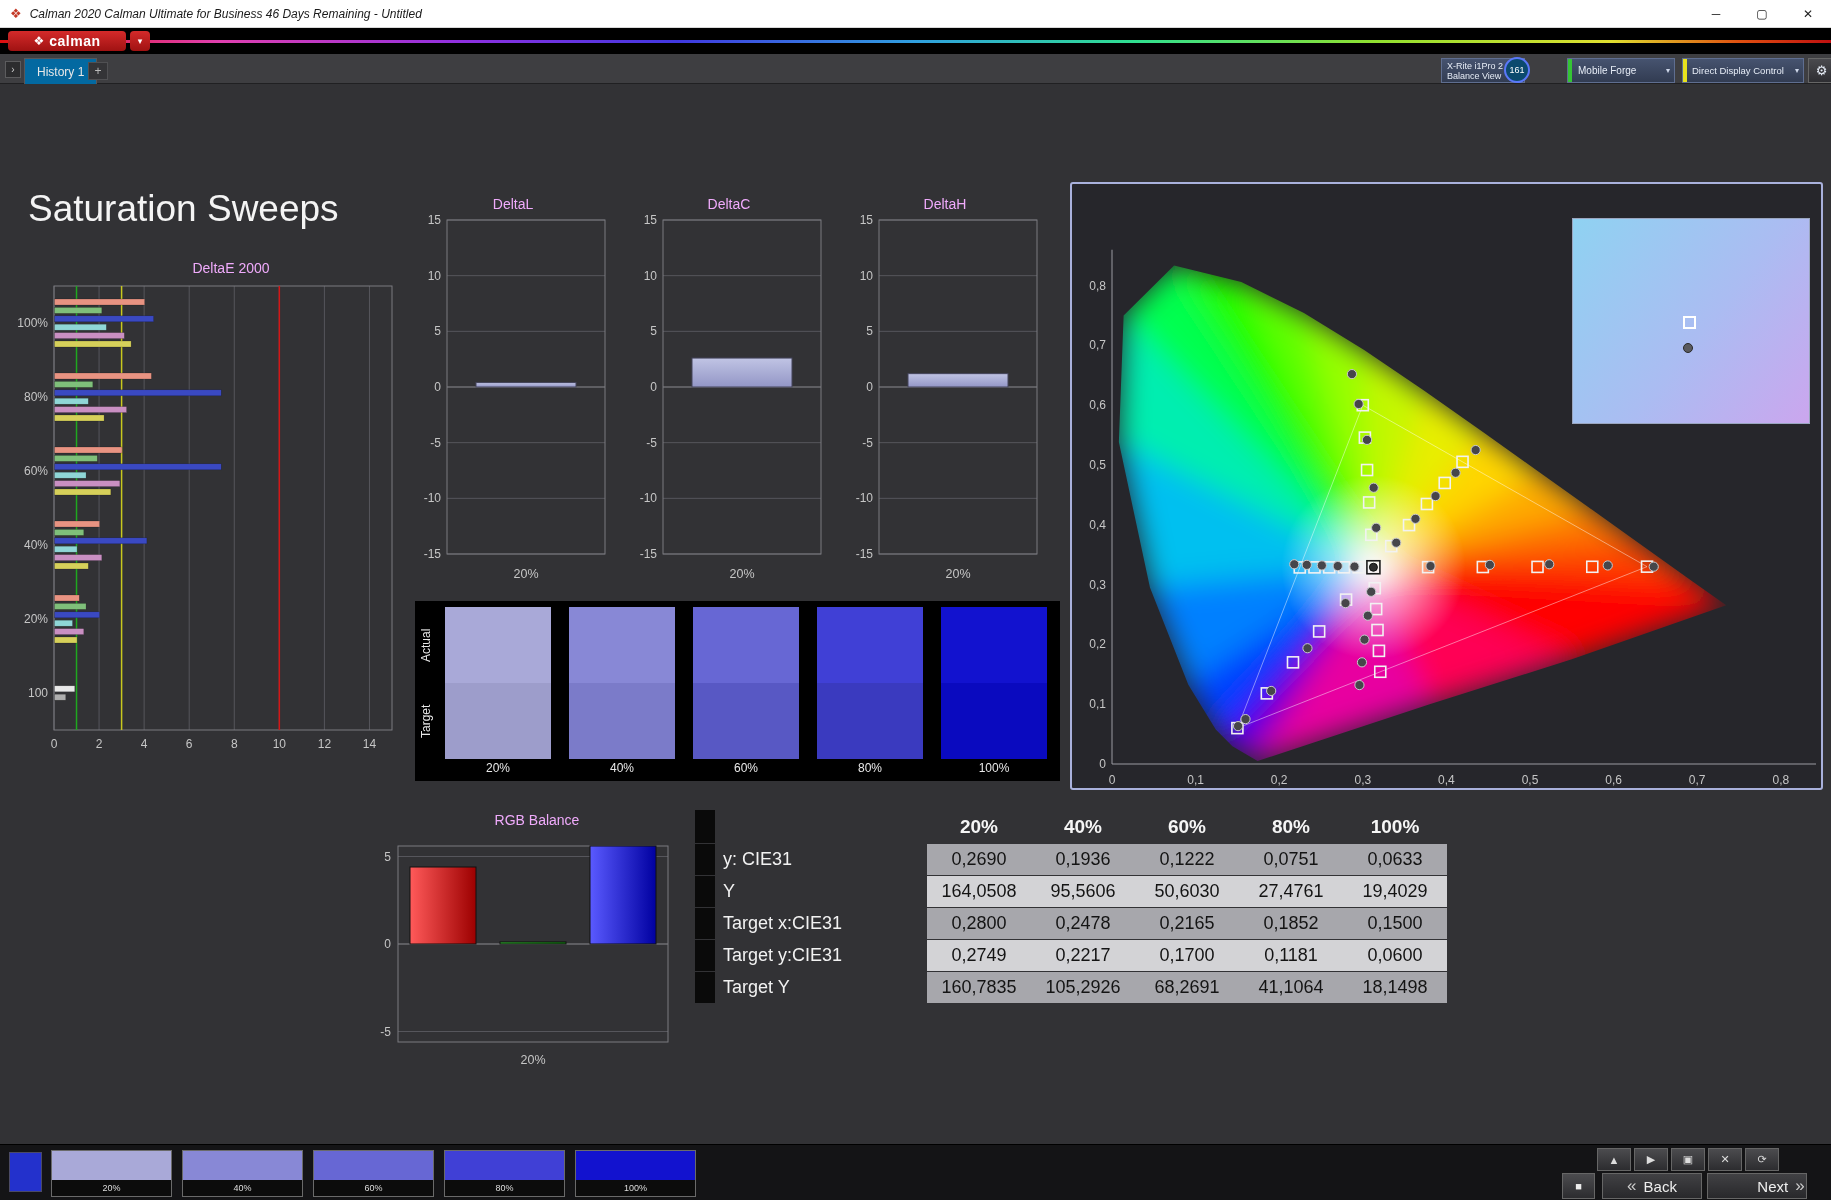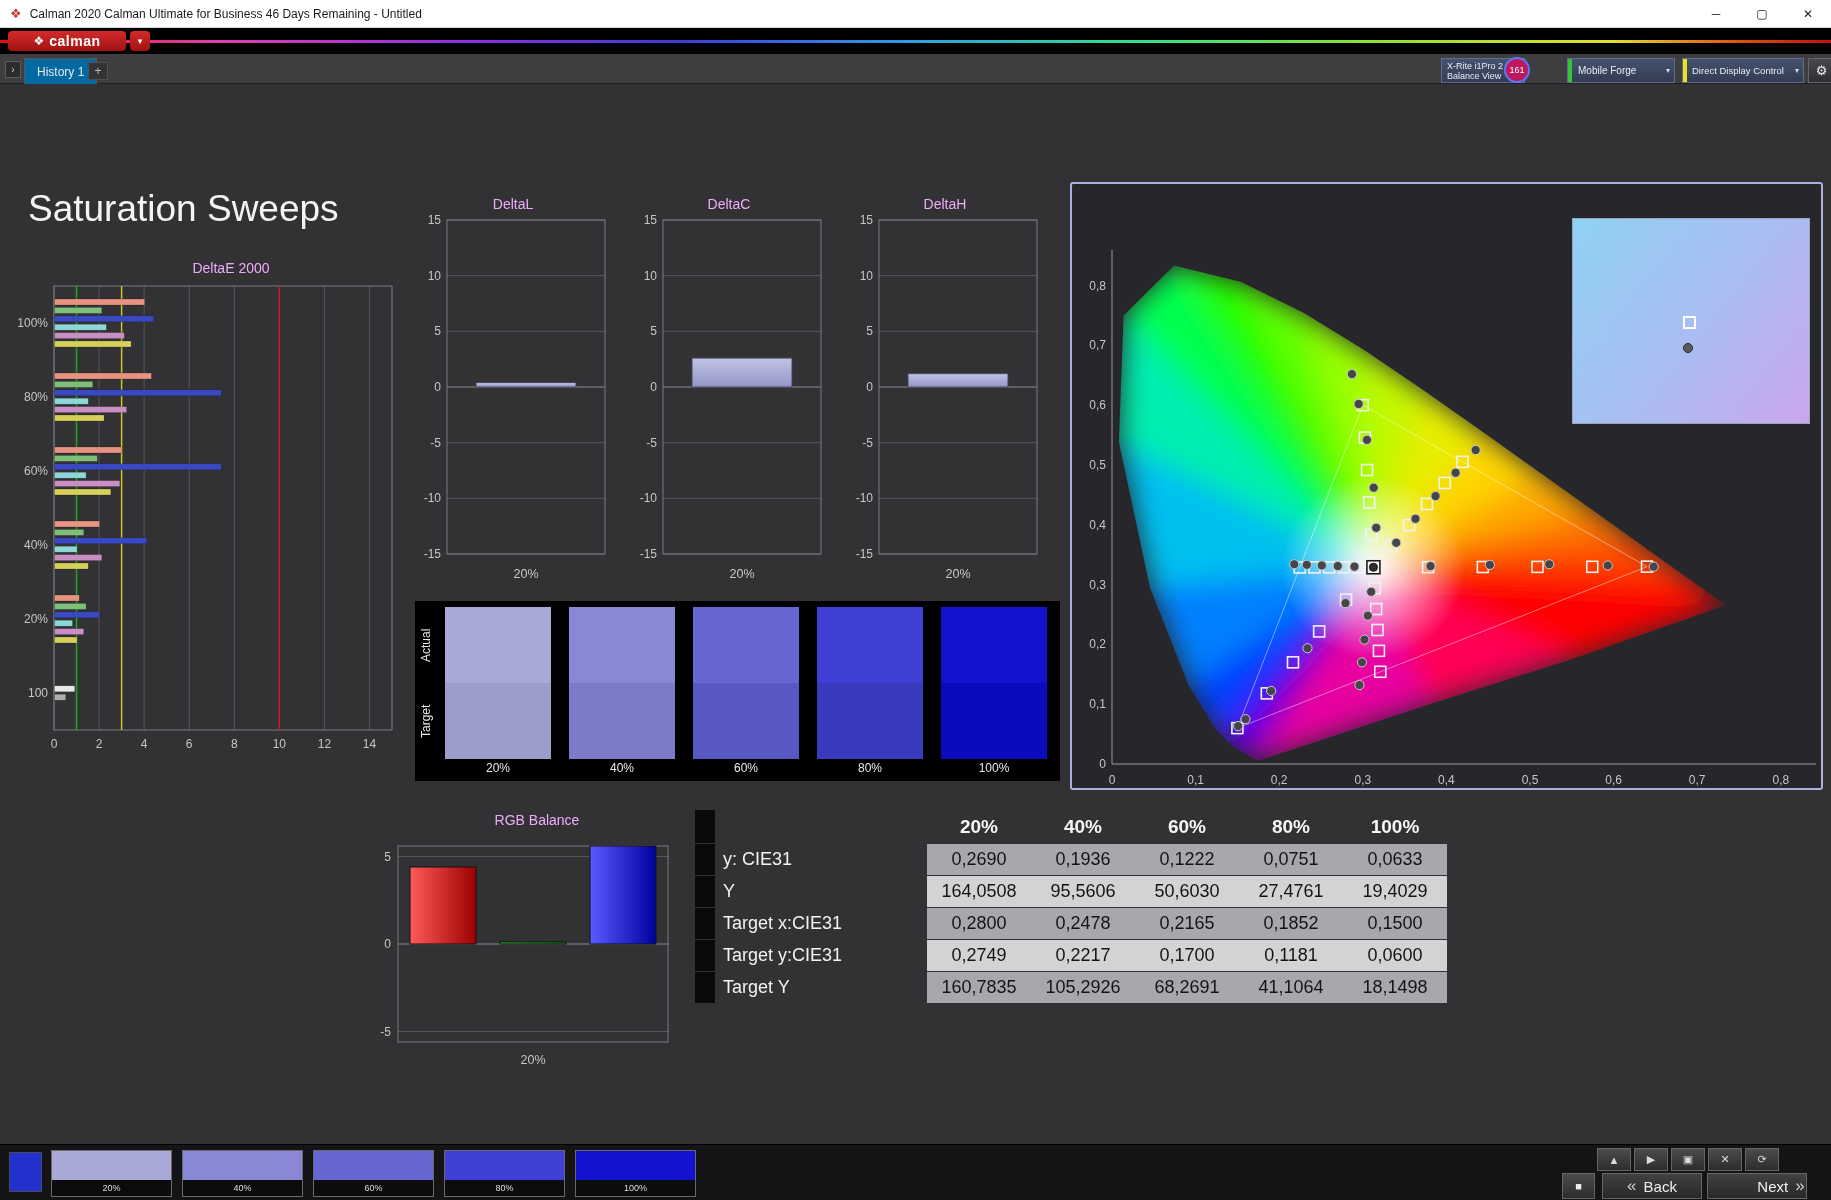--- a/index.html
+++ b/index.html
@@ -3,21 +3,21 @@
 <meta charset="utf-8">
 <style>
   *{box-sizing:border-box;margin:0;padding:0}
   html,body{background:#444;}
   body{font-family:"Liberation Sans",sans-serif;}
   #root{position:relative;width:1831px;height:1200px;background:#323235;overflow:hidden;}
 
   
   .titlebar{position:absolute;left:0;top:0;width:100%;height:28px;background:#ffffff;display:flex;align-items:center;border-bottom:1px solid #d8d8d8;}
   .appicon{margin-left:10px;font-size:13px;color:#c43a28;}
-  .titletext{margin-left:8px;font-size:12px;color:#1a1a1a;}
+  .titletext{margin-left:8px;font-size:12px;color:#1a1a1a;font-style:italic;}
   .wincontrols{margin-left:auto;display:flex;height:100%;}
   .winbtn{width:46px;height:100%;display:flex;align-items:center;justify-content:center;font-size:12px;color:#222;cursor:default;}
 
   
   .logobar{position:absolute;left:0;top:28px;width:100%;height:26px;background:#000;}
   .rainbow{position:absolute;left:0;top:12px;height:3px;width:100%;background:linear-gradient(90deg,#e01010 0%,#e040b0 12%,#9030e0 25%,#4038e0 37%,#30a0e0 50%,#30e090 62%,#90e030 75%,#e0e030 88%,#e05010 95%,#c01010 100%);}
   .logo{position:absolute;left:8px;top:3px;height:20px;width:118px;background:linear-gradient(#d42a2a,#a01212);border-radius:4px;display:flex;align-items:center;justify-content:center;gap:5px;color:#fff;}
   .logo .mark{font-size:12px;}
   .logo .word{font-size:14px;font-weight:700;letter-spacing:.5px;}
   .logo-dd{position:absolute;left:130px;top:3px;height:20px;width:20px;background:linear-gradient(#d42a2a,#a01212);border-radius:4px;color:#fff;font-size:9px;display:flex;align-items:center;justify-content:center;}
@@ -25,21 +25,21 @@
   
   .tabbar{position:absolute;left:0;top:54px;width:100%;height:30px;background:#3e3e41;border-bottom:1px solid #202022;}
   .panel-toggle{position:absolute;left:5px;top:7px;width:16px;height:17px;background:#2c2c2e;border:1px solid #5c5c5e;color:#ccc;font-size:10px;display:flex;align-items:center;justify-content:center;}
   .tab{position:absolute;left:24px;top:4px;height:26px;padding:0 12px;background:#0369a1;border:1px solid #57575a;border-bottom:none;color:#e8e8e8;font-size:12px;display:flex;align-items:center;}
   .tab-add{position:absolute;left:88px;top:8px;width:20px;height:18px;background:#343437;border:1px solid #505053;color:#bbb;font-size:12px;display:flex;align-items:center;justify-content:center;}
   .toolbtn{position:absolute;top:4px;height:25px;background:linear-gradient(#46536f,#323c52);border:1px solid #5f6e90;color:#e6ecf6;display:flex;align-items:center;overflow:hidden;margin-left:28px;}
   .toolbtn .dd{margin-left:auto;padding:0 4px;font-size:8px;color:#cfd8ea;}
   .toolbtn .stripe{width:4px;height:100%;flex:none;}
   #meter-btn{left:1413px;width:84px;}
   #meter-btn .two-line{padding-left:5px;font-size:9px;line-height:10px;}
-  #meter-badge{position:absolute;left:1504px;top:3px;width:26px;height:26px;border-radius:50%;background:#be185d;border:2px solid #5a78f8;color:#fff;font-size:9px;display:flex;align-items:center;justify-content:center;}
+  #meter-badge{position:absolute;left:1504px;top:3px;width:26px;height:26px;border-radius:50%;background:#0c4a6e;border:2px solid #5a78f8;color:#fff;font-size:9px;display:flex;align-items:center;justify-content:center;}
   #source-btn{left:1539px;width:108px;font-size:10px;}
   #source-btn .lbl{padding-left:6px;}
   #display-btn{left:1654px;width:122px;font-size:9.5px;}
   #display-btn .lbl{padding-left:5px;}
   #gear-btn{left:1780px;width:27px;justify-content:center;font-size:13px;background:linear-gradient(#4a4a4e,#2e2e32);border-color:#666;}
   #collapse-btn{left:1809px;width:15px;justify-content:center;font-size:10px;background:linear-gradient(#4a4a4e,#2e2e32);border-color:#666;}
 
   
   .pagetitle{position:absolute;left:28px;top:188px;font-size:37px;color:#f4f4f4;}
   .chartbox{position:absolute;}

